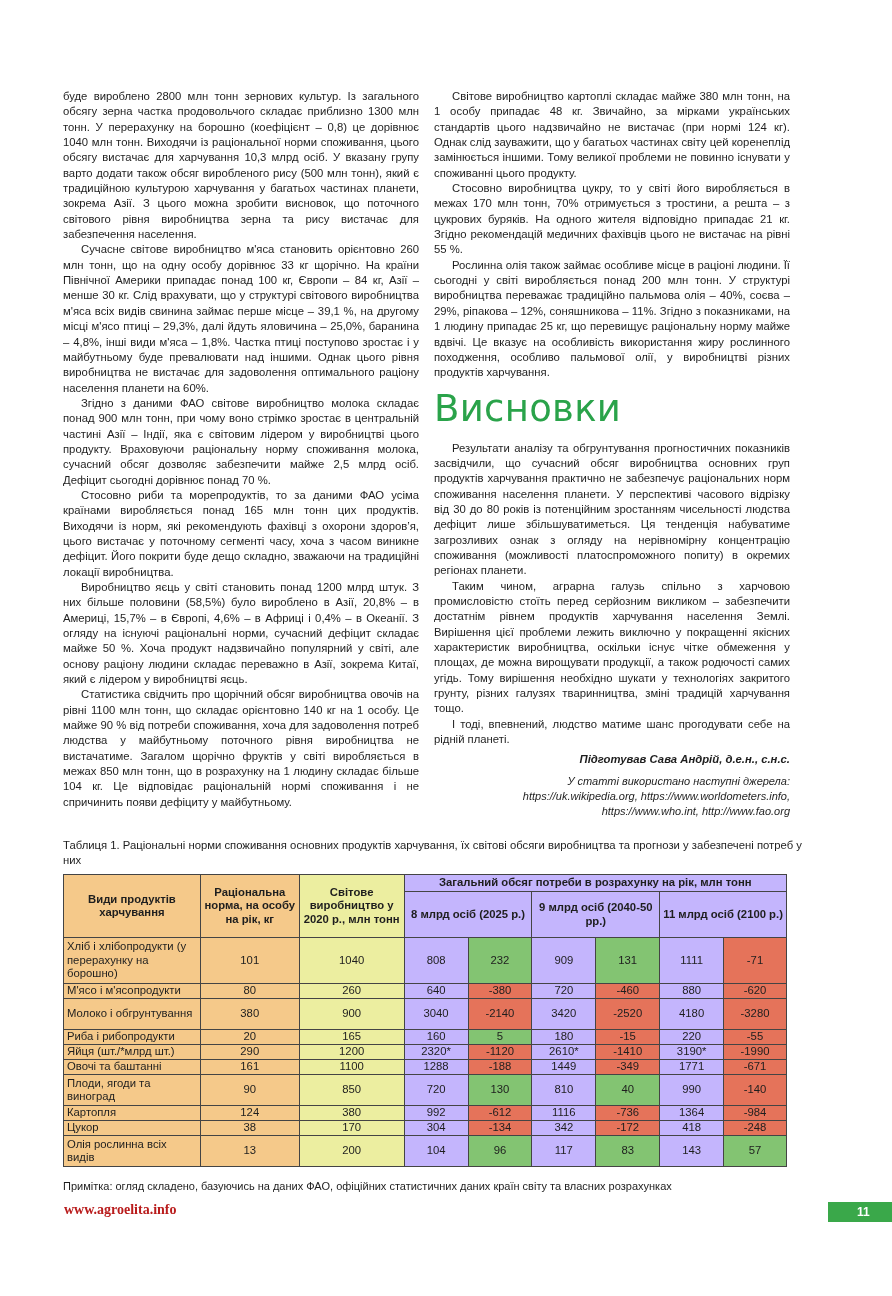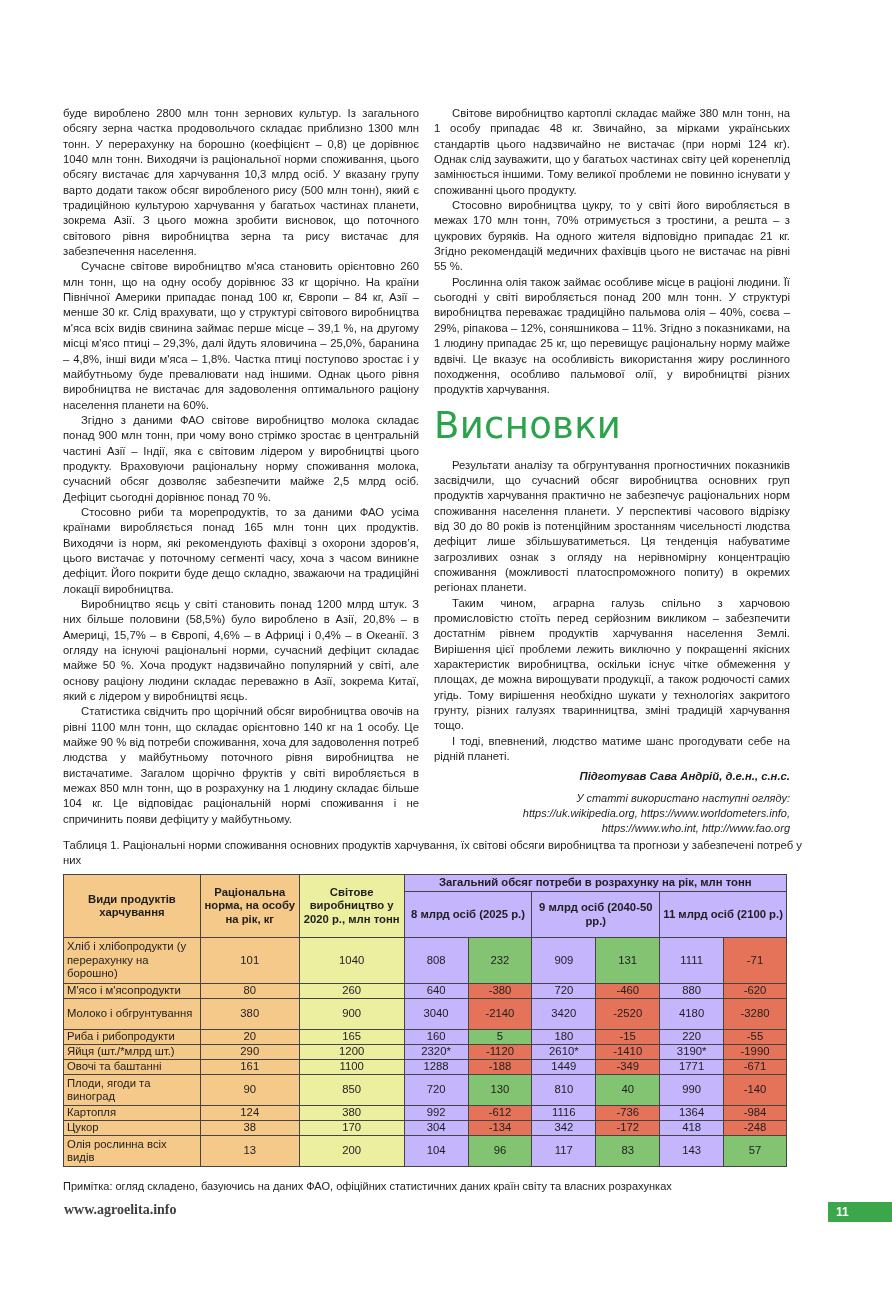--- a/index.html
+++ b/index.html
@@ -1,41 +1,41 @@
 <!DOCTYPE html>
 <html><head>
 <meta charset="utf-8">
 <style>
   html, body { margin:0; padding:0; background:#ffffff; }
   body { width:892px; height:1296px; position:relative; overflow:hidden;
          font-family:"Liberation Sans", sans-serif; color:#1e1e1e; }
-  .col { position:absolute; top:106px; width:356px; font-size:11.3px; line-height:15.35px; }
+  .col { position:absolute; top:89px; width:356px; font-size:11.3px; line-height:15.35px; }
   .col-left { left:63px; }
   .col-right { left:434px; }
   .col p { margin:0; text-align:justify; text-align-last:left; }
   .col p.ind { text-indent:18px; }
   .heading { color:#2aa34a; font-size:37px; line-height:36px; margin:10px 0 14px 0; font-family:"DejaVu Sans", sans-serif; font-weight:normal; letter-spacing:0.3px; }
   .sign { text-align:right; font-weight:bold; font-style:italic; margin-top:5px; font-size:11.3px; }
   .sources { text-align:right; font-style:italic; margin-top:6px; font-size:11px; line-height:15px; }
   .caption { position:absolute; left:63px; top:838px; width:740px; font-size:11.3px; line-height:14.5px; }
   .caption b { font-weight:normal; }
   table.t { position:absolute; left:63px; top:874px; width:724px; border-collapse:collapse;
             font-size:11.3px; line-height:13.5px; }
   table.t td, table.t th { border:1px solid #444; padding:0 3px; text-align:center; vertical-align:middle; }
   table.t th { font-weight:bold; }
   .c-or { background:#f5c98a; }
   .c-yl { background:#eceea0; }
   .c-bl { background:#c4b5fd;margin-left:48px; }
   .c-gr { background:#83c472; }
   .c-rd { background:#e5735a; }
   table.t td.name { text-align:left; }
   .note { position:absolute; left:63px; top:1180px; font-size:11px; }
-  .footer-url { position:absolute; left:64px; top:1202px; color:#404040; font-family:"Liberation Serif", serif; font-size:14px; font-weight:bold; }
+  .footer-url { position:absolute; left:64px; top:1202px; color:#b91c1c; font-family:"Liberation Serif", serif; font-size:14px; font-weight:bold; }
   .page-num { position:absolute; left:828px; top:1202px; width:64px; height:20px; background:#3aa84a; color:#fff;
-              font-size:12px; font-weight:bold; line-height:20px; padding-left:8px; box-sizing:border-box; }
+              font-size:12px; font-weight:bold; line-height:20px; padding-left:29px; box-sizing:border-box; }
 </style>
 </head>
 <body>
 
 <div class="col col-left" id="leftCol">
     <p>буде вироблено 2800 млн тонн зернових культур. Із загального обсягу зерна частка продовольчого складає приблизно 1300 млн тонн. У перерахунку на борошно (коефіцієнт – 0,8) це дорівнює 1040 млн тонн. Виходячи із раціональної норми споживання, цього обсягу вистачає для харчування 10,3 млрд осіб. У вказану групу варто додати також обсяг виробленого рису (500 млн тонн), який є традиційною культурою харчування у багатьох частинах планети, зокрема Азії. З цього можна зробити висновок, що поточного світового рівня виробництва зерна та рису вистачає для забезпечення населення.</p>
     <p class="ind">Сучасне світове виробництво м'яса становить орієнтовно 260 млн тонн, що на одну особу дорівнює 33 кг щорічно. На країни Північної Америки припадає понад 100 кг, Європи – 84 кг, Азії – менше 30 кг. Слід врахувати, що у структурі світового виробництва м'яса всіх видів свинина займає перше місце – 39,1 %, на другому місці м'ясо птиці – 29,3%, далі йдуть яловичина – 25,0%, баранина – 4,8%, інші види м'яса – 1,8%. Частка птиці поступово зростає і у майбутньому буде превалювати над іншими. Однак цього рівня виробництва не вистачає для задоволення оптимального раціону населення планети на 60%.</p>
     <p class="ind">Згідно з даними ФАО світове виробництво молока складає понад 900 млн тонн, при чому воно стрімко зростає в центральній частині Азії – Індії, яка є світовим лідером у виробництві цього продукту. Враховуючи раціональну норму споживання молока, сучасний обсяг дозволяє забезпечити майже 2,5 млрд осіб. Дефіцит сьогодні дорівнює понад 70 %.</p>
     <p class="ind">Стосовно риби та морепродуктів, то за даними ФАО усіма країнами виробляється понад 165 млн тонн цих продуктів. Виходячи із норм, які рекомендують фахівці з охорони здоров’я, цього вистачає у поточному сегменті часу, хоча з часом виникне дефіцит. Його покрити буде дещо складно, зважаючи на традиційні локації виробництва.</p>
     <p class="ind">Виробництво яєць у світі становить понад 1200 млрд штук. З них більше половини (58,5%) було вироблено в Азії, 20,8% – в Америці, 15,7% – в Європі, 4,6% – в Африці і 0,4% – в Океанії. З огляду на існуючі раціональні норми, сучасний дефіцит складає майже 50 %. Хоча продукт надзвичайно популярний у світі, але основу раціону людини складає переважно в Азії, зокрема Китаї, який є лідером у виробництві яєць.</p>
@@ -49,21 +49,21 @@
       <p class="ind">Рослинна олія також займає особливе місце в раціоні людини. Її сьогодні у світі виробляється понад 200 млн тонн. У структурі виробництва переважає традиційно пальмова олія – 40%, соєва – 29%, ріпакова – 12%, соняшникова – 11%. Згідно з показниками, на 1 людину припадає 25 кг, що перевищує раціональну норму майже вдвічі. Це вказує на особливість використання жиру рослинного походження, особливо пальмової олії, у виробництві різних продуктів харчування.</p>
     </div>
   <h2 class="heading">Висновки</h2>
   <div id="conclParas">
       <p class="ind">Результати аналізу та обгрунтування прогностичних показників засвідчили, що сучасний обсяг виробництва основних груп продуктів харчування практично не забезпечує раціональних норм споживання населення планети. У перспективі часового відрізку від 30 до 80 років із потенційним зростанням чисельності людства дефіцит лише збільшуватиметься. Ця тенденція набуватиме загрозливих ознак з огляду на нерівномірну концентрацію споживання (можливості платоспроможного попиту) в окремих регіонах планети.</p>
       <p class="ind">Таким чином, аграрна галузь спільно з харчовою промисловістю стоїть перед серйозним викликом – забезпечити достатнім рівнем продуктів харчування населення Землі. Вирішення цієї проблеми лежить виключно у покращенні якісних характеристик виробництва, оскільки існує чітке обмеження у площах, де можна вирощувати продукції, а також родючості самих угідь. Тому вирішення необхідно шукати у технологіях закритого грунту, різних галузях тваринництва, зміні традицій харчування тощо.</p>
       <p class="ind">І тоді, впевнений, людство матиме шанс прогодувати себе на рідній планеті.</p>
     </div>
   <div class="sign">Підготував Сава Андрій, д.е.н., с.н.с.</div>
   <div class="sources">
-    <div>У статті використано наступні огляду:</div>
+    <div>У статті використано наступні джерела:</div>
     <div>https://uk.wikipedia.org, https://www.worldometers.info,</div>
     <div>https://www.who.int, http://www.fao.org</div>
   </div>
 </div>
 
 <div class="caption">
   <span>Таблиця 1. </span><b>Раціональні норми споживання основних продуктів харчування, їх світові обсяги виробництва та прогнози у забезпечені потреб у них</b>
 </div>
 
 <table class="t">

